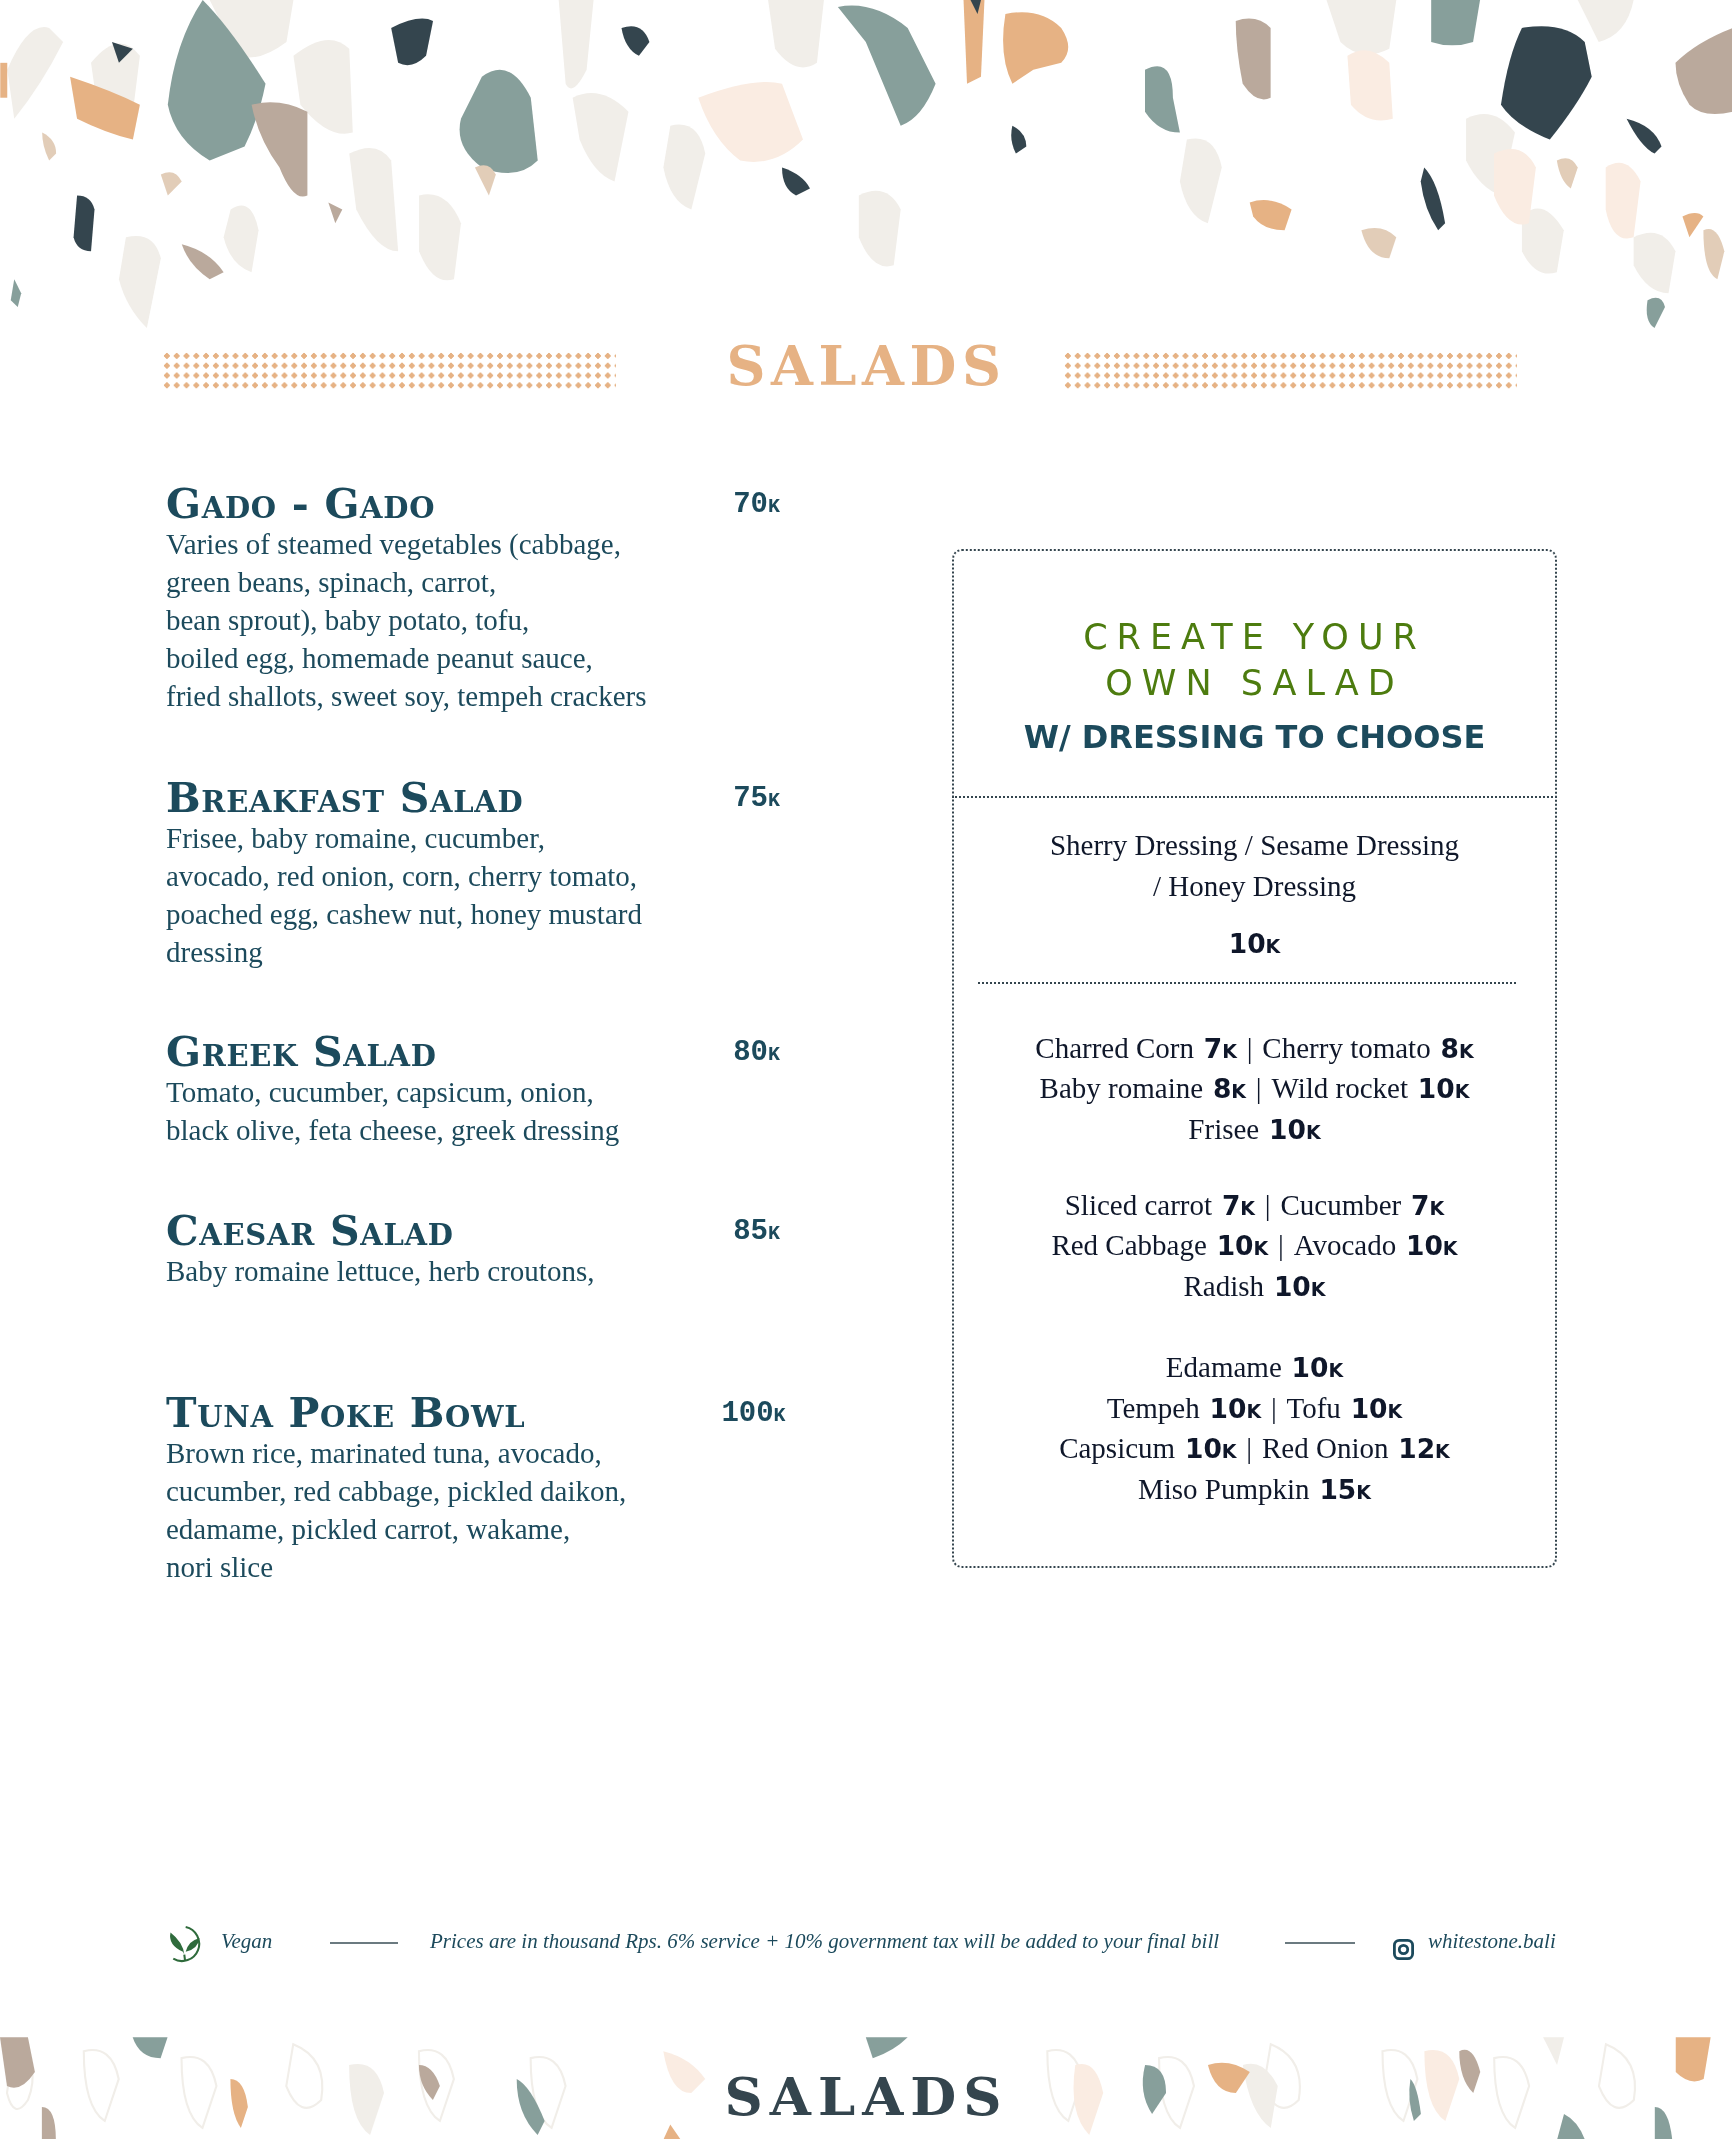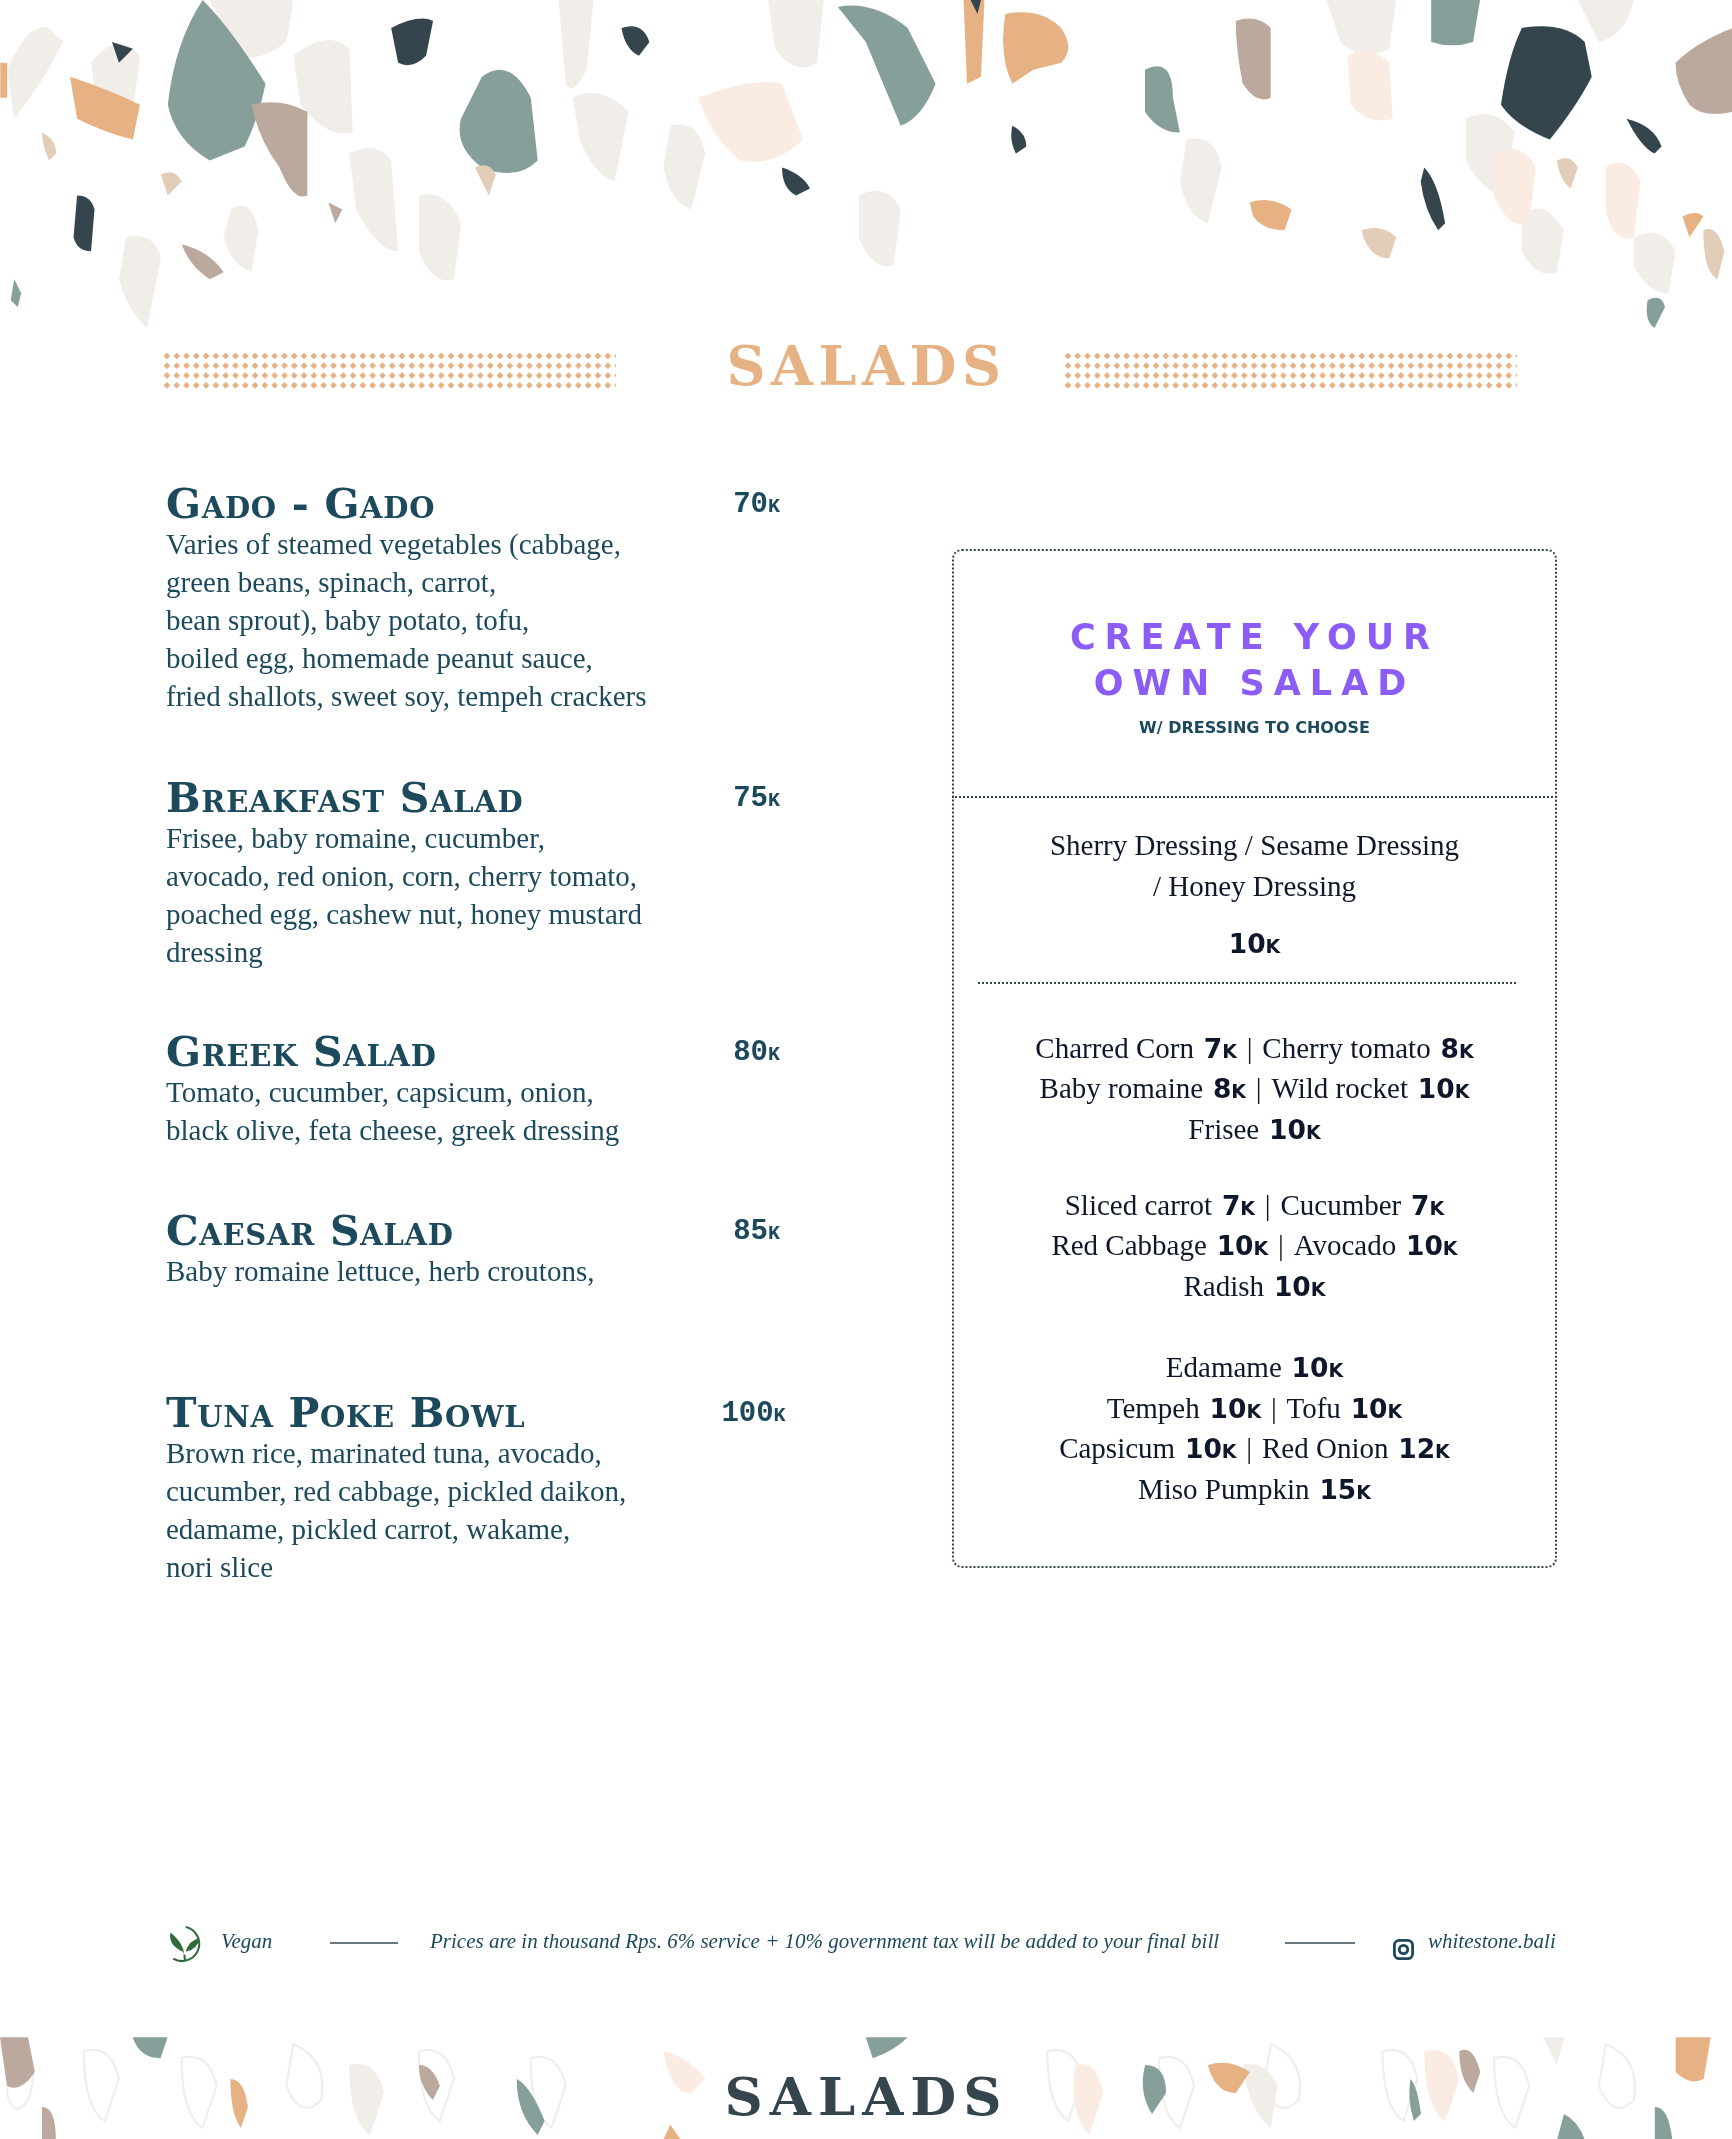--- a/index.html
+++ b/index.html
@@ -14,22 +14,22 @@
     font-family:"DejaVu Serif",serif;font-weight:bold;font-size:54px;letter-spacing:5.6px;color:#e6b284;}
   .item{position:absolute;left:166px;width:614px;}
   .item-name{font-family:"DejaVu Serif",serif;font-weight:bold;font-size:41px;letter-spacing:0.7px;font-variant:small-caps;color:#1c4a5c;line-height:39px;white-space:nowrap;}
   .item-price{position:absolute;right:0;top:0;font-family:Liberation Mono, monospace;font-weight:bold;font-size:29px;line-height:39px;color:#1c4a5c;font-variant:small-caps;}
   .item-desc{font-family:"Liberation Serif",serif;font-size:29px;line-height:38px;color:#1c4a5c;margin-top:1px;}
   .item-desc span{display:block;white-space:nowrap;}
   .box{position:absolute;left:952px;top:549px;width:605px;height:1019px;
     border:2.8px dotted #34454e;border-radius:9.8px;box-sizing:border-box;}
   .box-divider{position:absolute;left:952px;top:796px;width:605px;height:0;border-top:2.8px dotted #34454e;}
   .box-divider2{position:absolute;left:978px;top:982px;width:538px;height:0;border-top:2.8px dotted #34454e;}
-  .box-heading{position:absolute;left:952px;width:605px;text-align:center;font-family:"DejaVu Sans",sans-serif;font-size:35px;letter-spacing:9px;color:#8b5cf6;line-height:46px;font-weight:bold;}
-  .box-sub{position:absolute;left:952px;width:605px;text-align:center;font-family:"DejaVu Sans",sans-serif;font-weight:bold;font-size:16px;color:#1c4a5c;}
+  .box-heading{position:absolute;left:952px;width:605px;text-align:center;font-family:"DejaVu Sans",sans-serif;font-size:35px;letter-spacing:9px;color:#4d7c0f;line-height:46px;}
+  .box-sub{position:absolute;left:952px;width:605px;text-align:center;font-family:"DejaVu Sans",sans-serif;font-weight:bold;font-size:32px;color:#1c4a5c;}
   .center-line{position:absolute;left:952px;width:605px;text-align:center;font-family:"Liberation Serif",serif;font-size:29px;line-height:40px;color:#0f172a;white-space:nowrap;}
   .pr{font-family:"DejaVu Sans",sans-serif;font-weight:bold;font-size:26.5px;font-variant:small-caps;margin-left:9.8px;}
   .sep{display:inline-block;margin:0 9.8px;}
   .footer{position:absolute;top:1921px;left:0;width:1733px;height:42px;font-family:"Liberation Serif",serif;font-style:italic;font-size:21px;color:#1c4a5c;}
   .footer .abs{top:8.4px;white-space:nowrap;}
   .rule{position:absolute;top:21px;height:2.1px;background:#6b7a80;}
   .bottom-title{position:absolute;left:0;width:1733px;top:2065px;text-align:center;font-family:"DejaVu Serif",serif;font-weight:bold;font-size:53px;letter-spacing:7px;color:#34454e;}
 </style>
 </head>
 <body>

